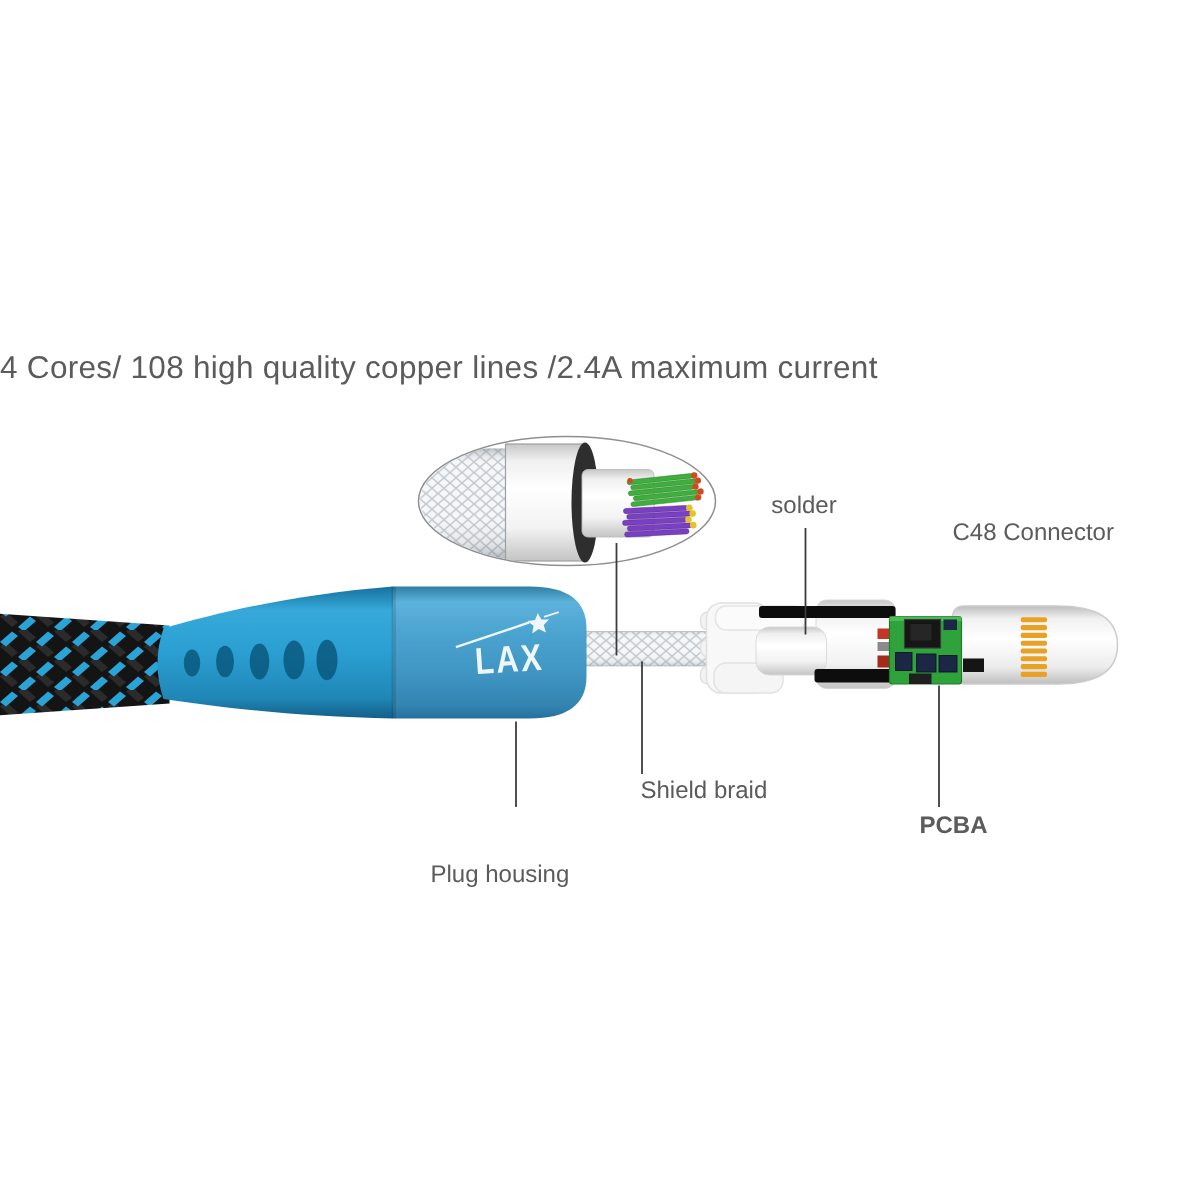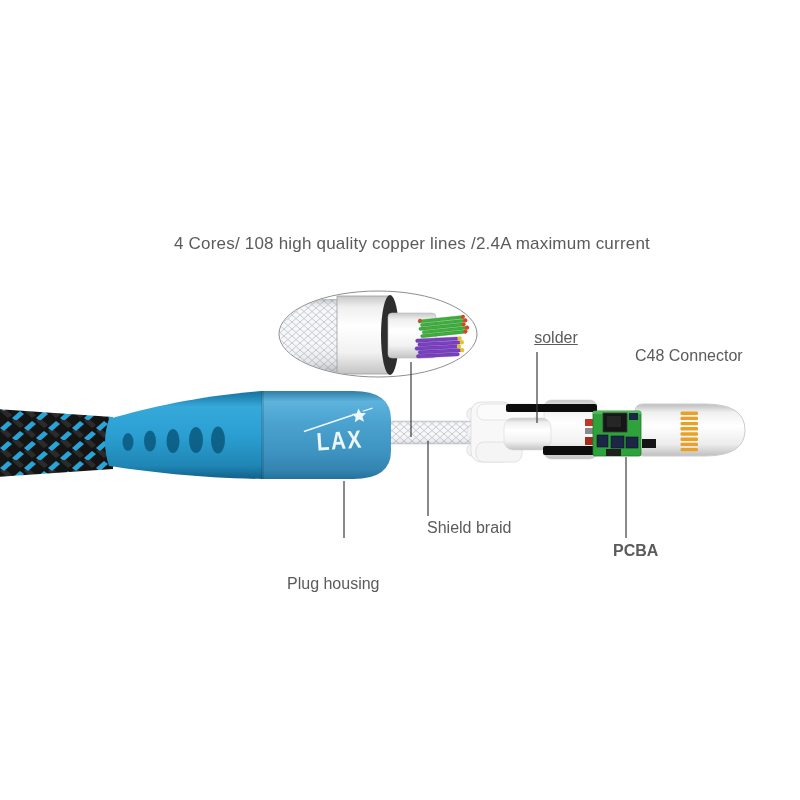--- a/index.html
+++ b/index.html
@@ -5,33 +5,32 @@
   html,body{margin:0;padding:0;background:#fff;}
   .stage{
     position:relative;
     width:800px;height:800px;
     background:#ffffff;
     font-family:"Liberation Sans", sans-serif;
     overflow:hidden;
   }
   .diagram-title{
     position:absolute;top:234px;left:0;right:0;
-    text-align:center;
-    font-size:17px;
+    text-align:left;
+    font-size:21px;
     color:var(--text,#5b5b5b);
     letter-spacing:.2px;
-    padding-left:24px;
   }
   .part-label{
     position:absolute;
     font-size:16px;
     color:var(--text,#5b5b5b);
     white-space:nowrap;
   }
-  .lbl-solder{left:516px;top:329px;width:80px;text-align:center;text-decoration:underline;}
+  .lbl-solder{left:496px;top:329px;width:80px;text-align:center;}
   .lbl-c48{left:606px;top:347px;margin-left:29px;}
   .lbl-plug{left:287px;top:543px;margin-top:32px;}
   .lbl-shield{left:397px;top:519px;margin-left:30px;}
   .lbl-pcba{left:613px;top:542px;font-weight:bold;}
   .illustration{position:absolute;left:0;top:0;}
   .lax-logo{
     position:absolute;left:297px;top:400px;width:84px;height:62px;
     transform:rotate(-4deg);
     color:#eef6fa;
     display:flex;flex-direction:column;align-items:center;justify-content:center;

